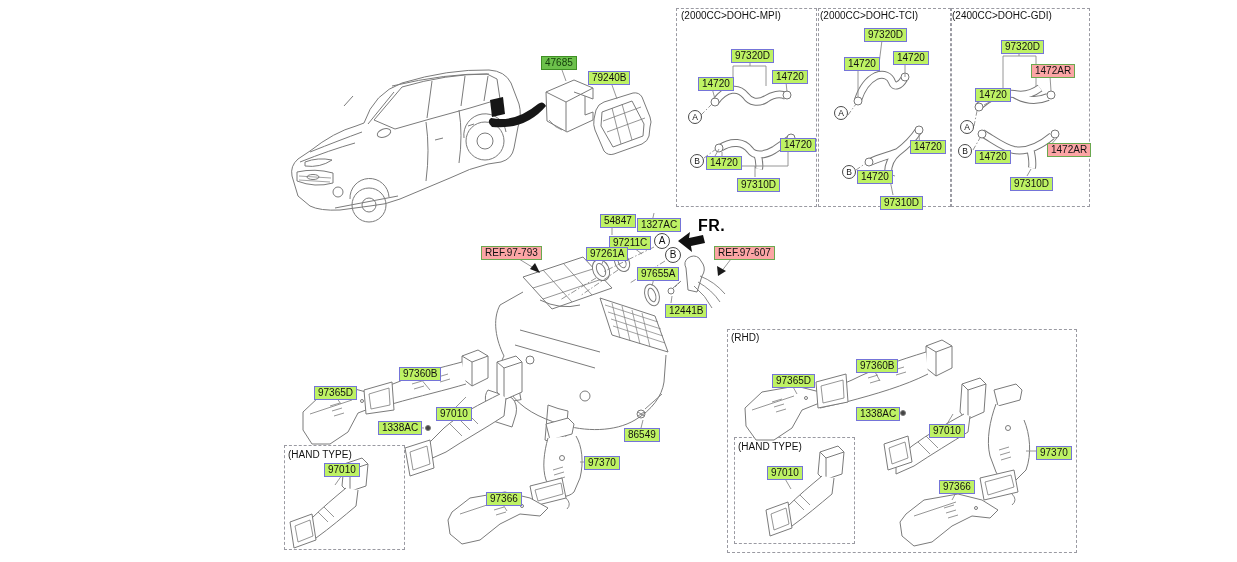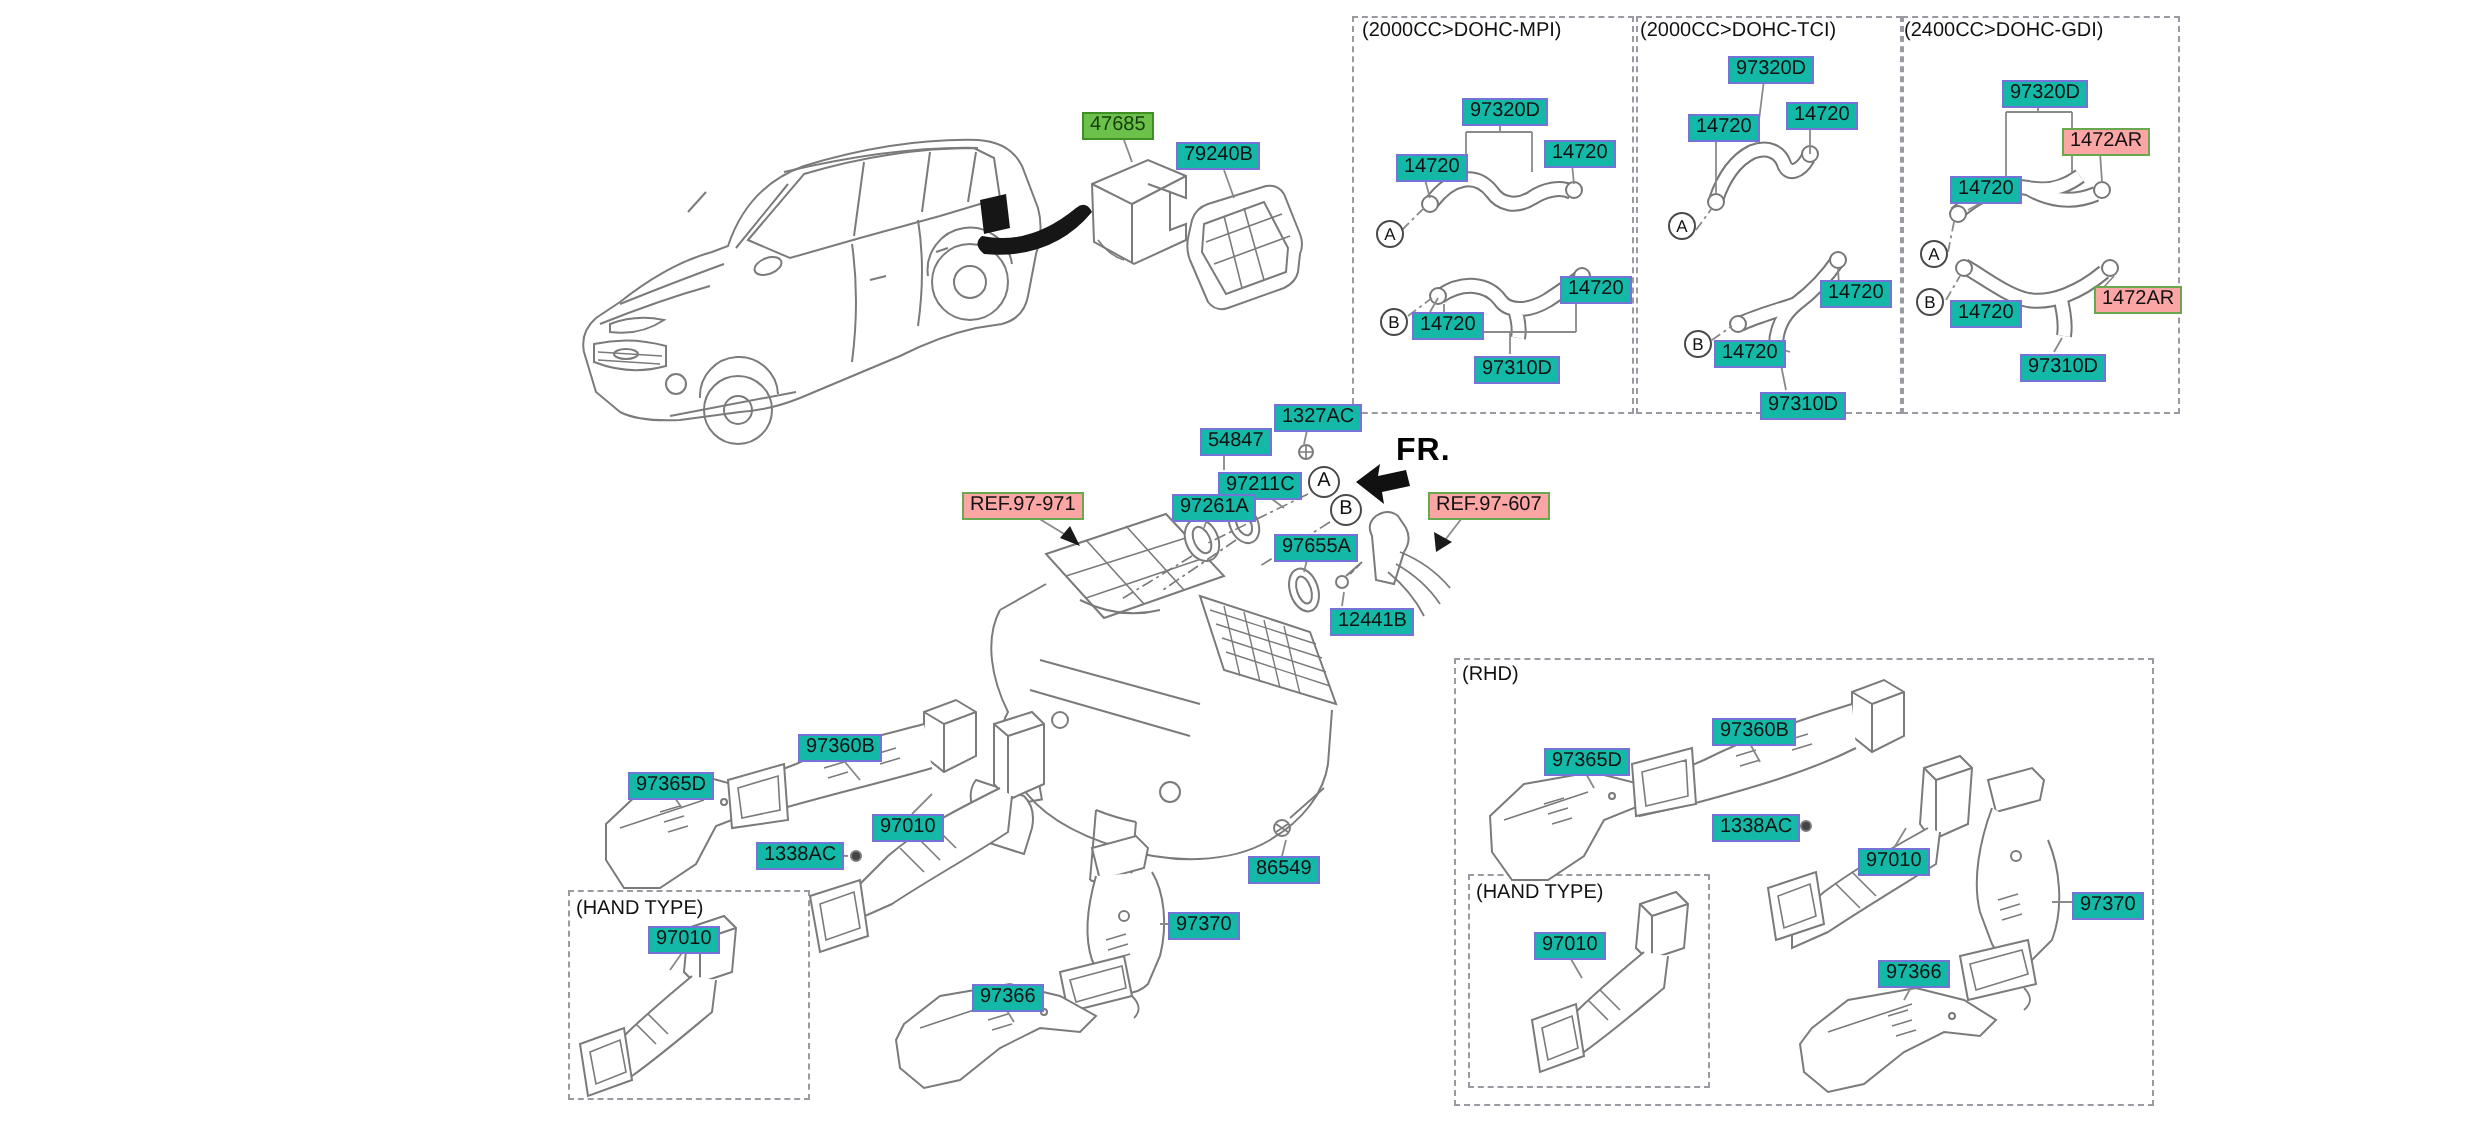--- a/index.html
+++ b/index.html
@@ -1,21 +1,21 @@
 <!DOCTYPE html>
 <html><head>
 <meta charset="utf-8">
 <style>
   html,body{margin:0;padding:0;background:#fff}
   #stage{position:relative;width:1237px;height:562px;background:#ffffff;
          font-family:"Liberation Sans",sans-serif;overflow:hidden}
   svg#art{position:absolute;left:0;top:0;z-index:2}
   .dbox{position:absolute;z-index:1;border:1px dashed #9a9aa2;background:transparent}
   .lbl{position:absolute;z-index:3;font-size:10px;line-height:12px;padding:0 3px;
-       border:1px solid #7474d8;background:#14b8a6;color:#111;white-space:nowrap;cursor:pointer}
+       border:1px solid #7474d8;background:#bef264;color:#111;white-space:nowrap;cursor:pointer}
   .lbl.green{border-color:#6aa84f;background:#fca5a5}
   .lbl.sel{border-color:#3f8f24;background:#6cc14b;color:#16400d}
   .hdr{position:absolute;z-index:3;font-size:10px;color:#111;white-space:nowrap}
   .mk{position:absolute;z-index:3;width:12px;height:12px;border:1px solid #4a4a4a;border-radius:50%;
       background:#fff;color:#111;font-size:8.5px;line-height:1;display:flex;align-items:center;justify-content:center}
   .mk.big{width:14px;height:14px;font-size:10px}
   .fr{position:absolute;z-index:3;font-size:16px;font-weight:bold;color:#000;letter-spacing:.5px}
 </style>
 </head>
 <body>
@@ -286,27 +286,27 @@
   <div class="hdr" style="left:952px;top:10px">(2400CC&gt;DOHC-GDI)</div>
   <div class="lbl" style="left:1001px;top:40px">97320D</div>
   <div class="lbl green" style="left:1031px;top:64px">1472AR</div>
   <div class="lbl" style="left:975px;top:88px">14720</div>
   <div class="lbl" style="left:975px;top:150px">14720</div>
   <div class="lbl green" style="left:1047px;top:143px">1472AR</div>
   <div class="lbl" style="left:1010px;top:177px">97310D</div>
   <div class="mk" style="left:960px;top:120px">A</div>
   <div class="mk" style="left:958px;top:144px">B</div>
 
-  <div class="lbl" style="left:637px;top:202px">1327AC</div>
+  <div class="lbl" style="left:637px;top:218px">1327AC</div>
   <div class="lbl" style="left:600px;top:214px">54847</div>
   <div class="lbl" style="left:609px;top:236px">97211C</div>
   <div class="lbl" style="left:586px;top:247px">97261A</div>
   <div class="lbl" style="left:637px;top:267px">97655A</div>
   <div class="lbl" style="left:665px;top:304px">12441B</div>
-  <div class="lbl green" style="left:481px;top:246px">REF.97-971</div>
+  <div class="lbl green" style="left:481px;top:246px">REF.97-793</div>
   <div class="lbl green" style="left:714px;top:246px">REF.97-607</div>
   <div class="fr" style="left:698px;top:217px">FR.</div>
   <div class="mk big" style="left:654px;top:233px">A</div>
   <div class="mk big" style="left:665px;top:247px">B</div>
 
   <div class="lbl" style="left:399px;top:367px">97360B</div>
   <div class="lbl" style="left:314px;top:386px">97365D</div>
   <div class="lbl" style="left:436px;top:407px">97010</div>
   <div class="lbl" style="left:378px;top:421px">1338AC</div>
   <div class="lbl" style="left:624px;top:428px">86549</div>

